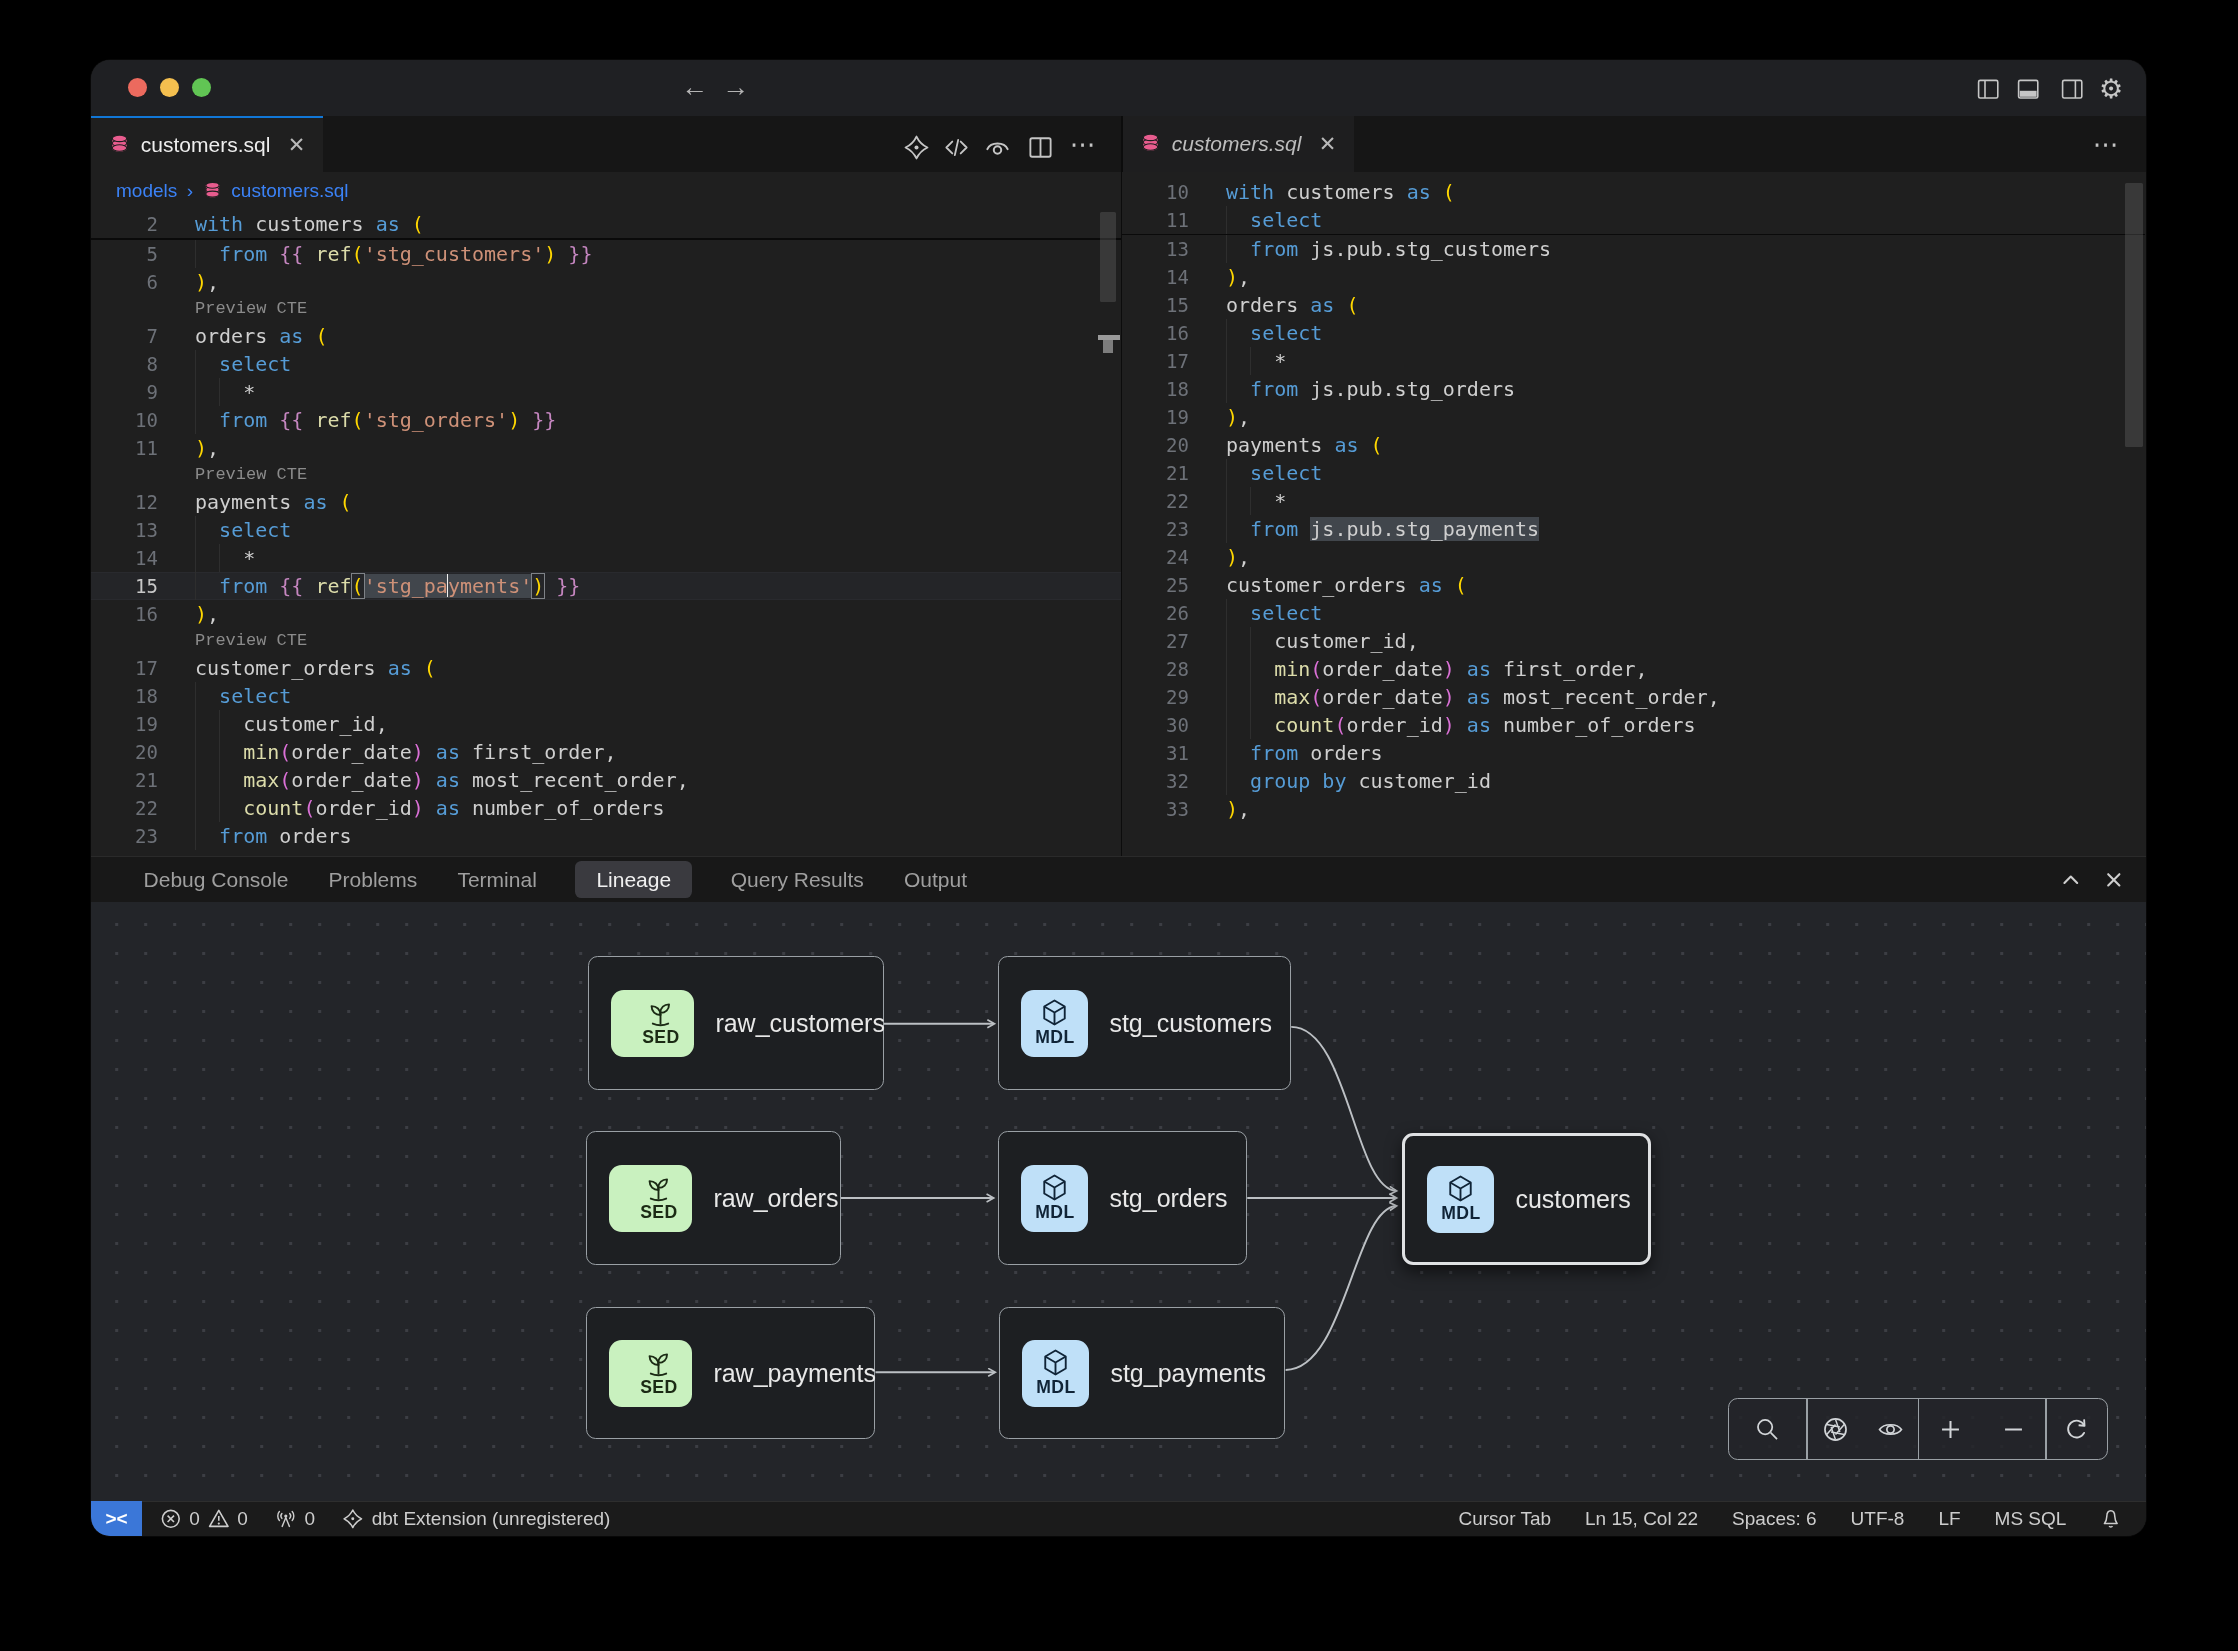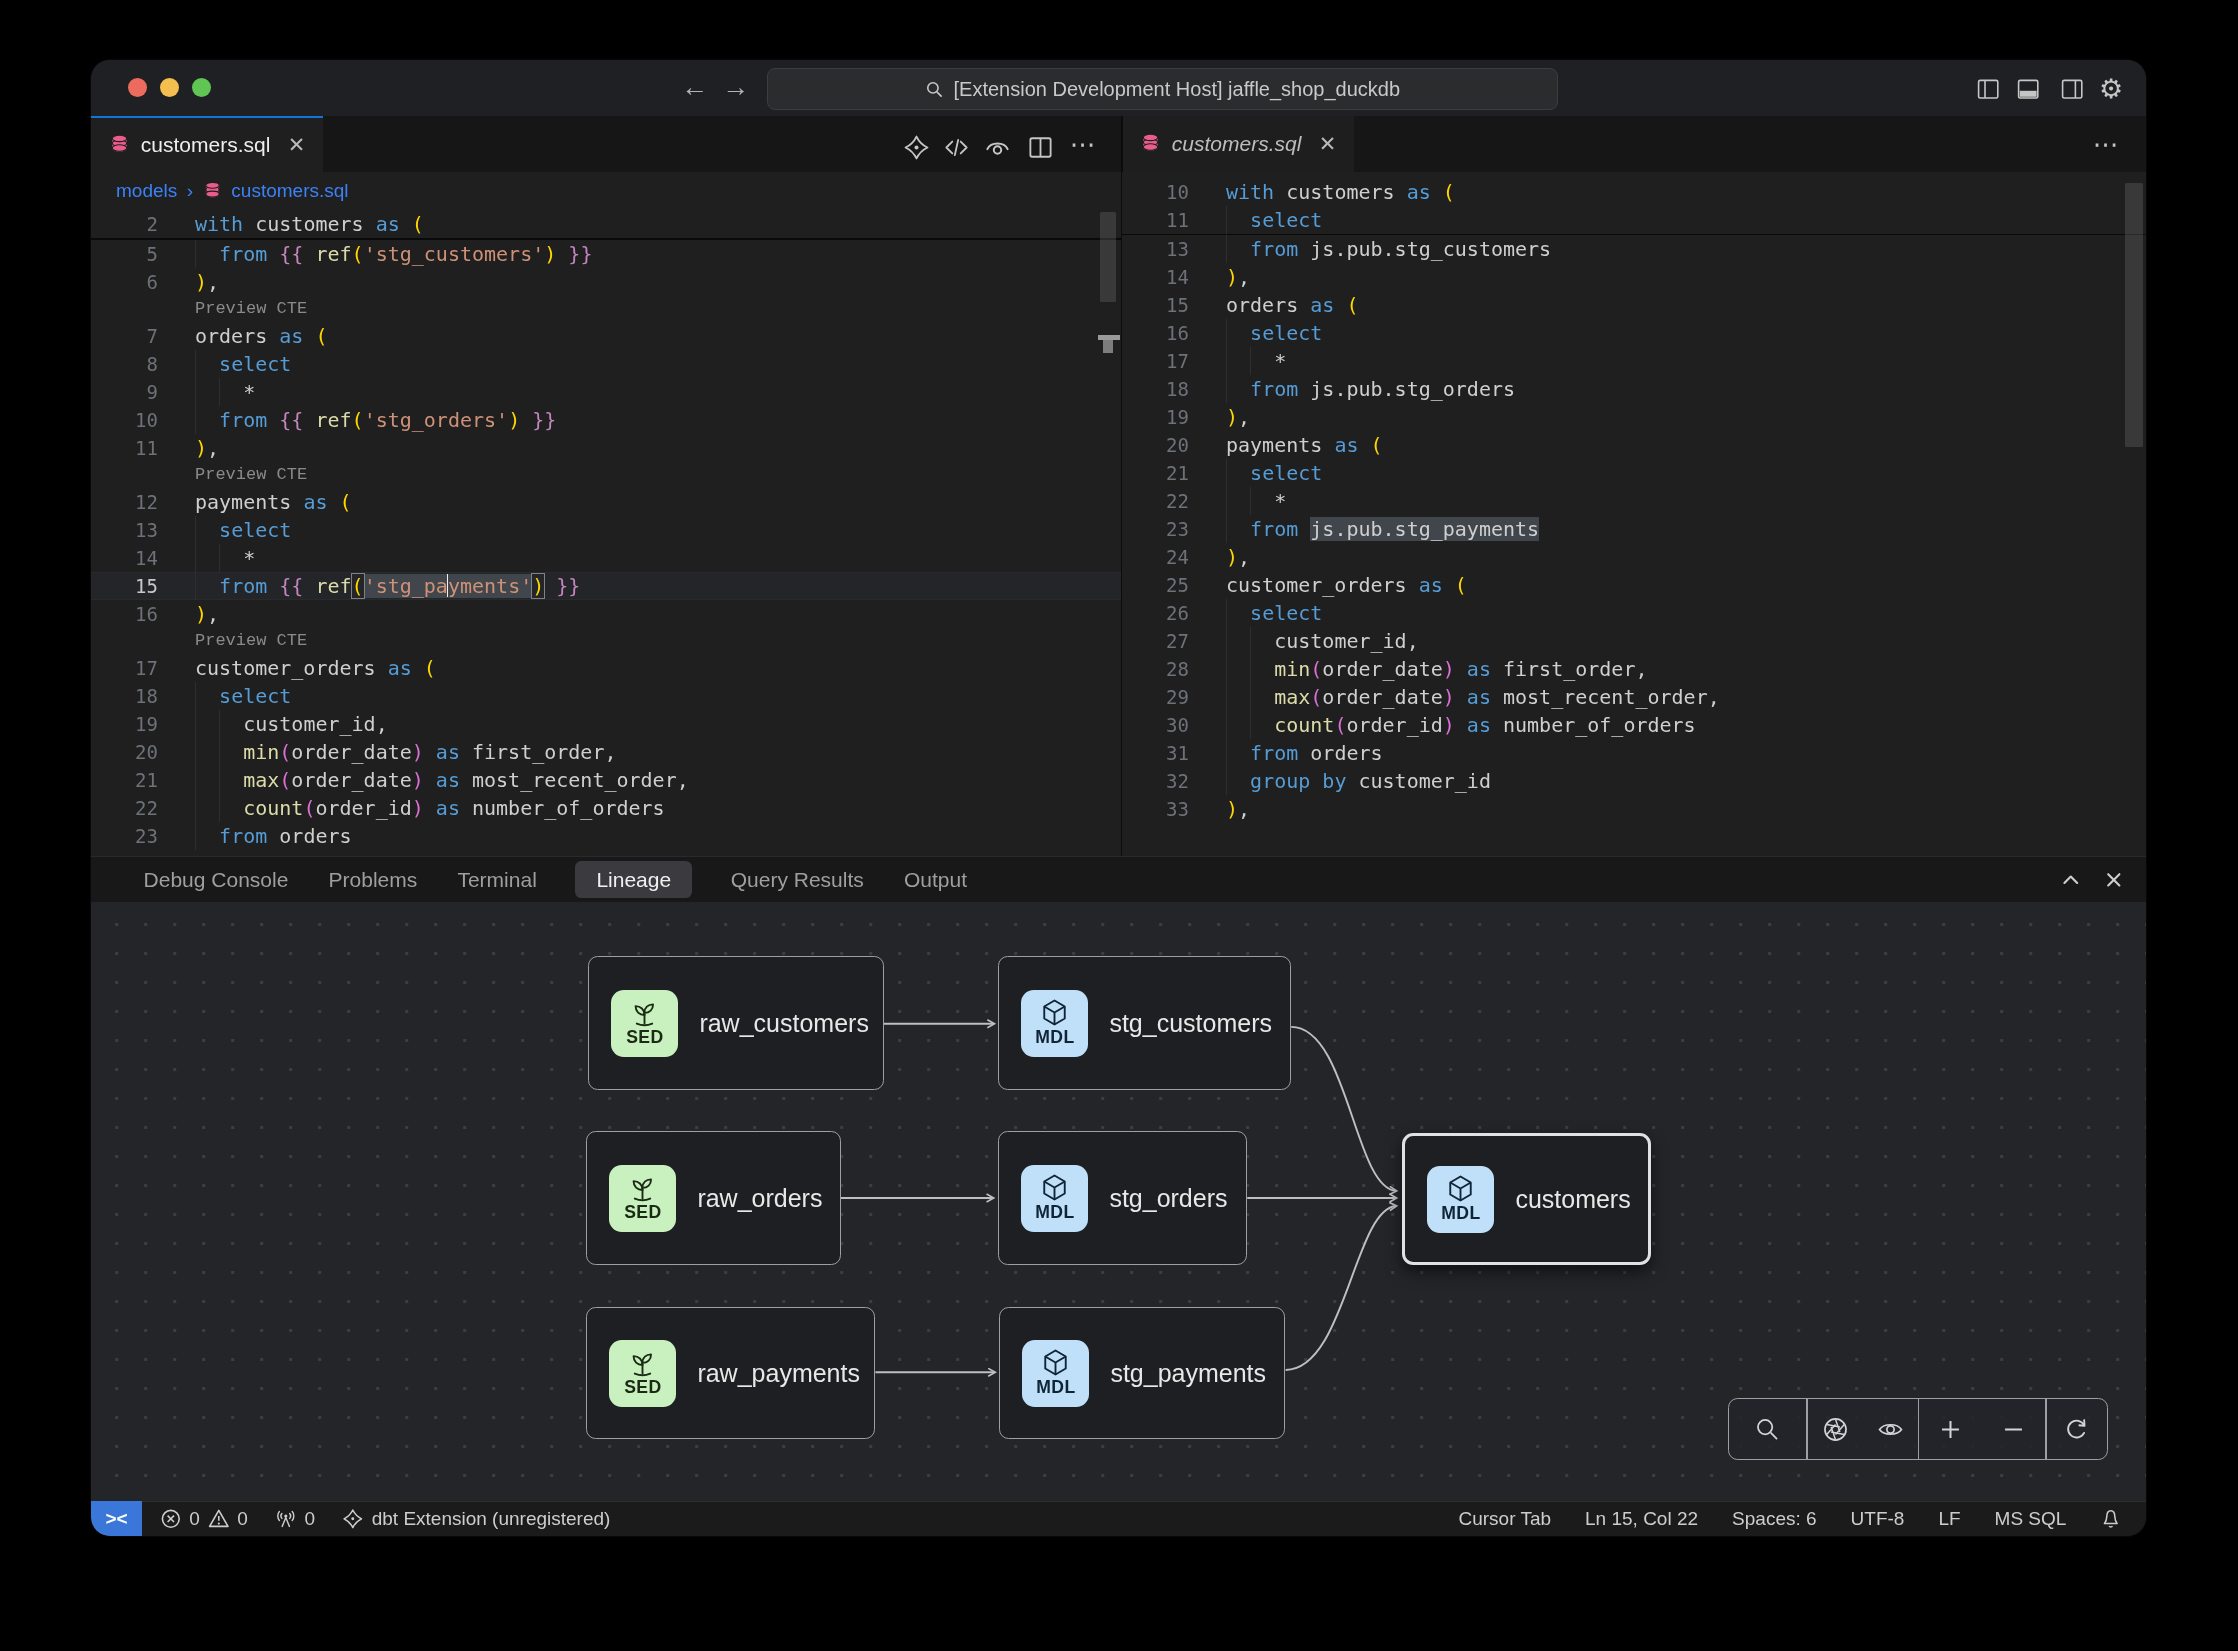--- a/index.html
+++ b/index.html
@@ -55,21 +55,21 @@
   .ptab{font-size:21px;color:#9f9f9f;padding:6.4px 1.6px;}
   .ptab.active{background:#3a3a3f;color:#f0f0f0;border-radius:6.4px;padding:6.4px 21px;}
   .phicon{top:9.6px;width:25.6px;height:25.6px;color:#cfcfcf;}
 
   
   .graph{left:0;top:841px;width:2055px;height:600px;background:#232529;background-image:radial-gradient(circle,#3c3e44 1.4px,transparent 1.8px);background-size:29px 29px;background-position:11.2px 8px;overflow:hidden;}
   .edges{left:0;top:0;width:2055px;height:600px;}
   .node{position:absolute;background:#1d1f22;border:1.6px solid #9aa0a5;border-radius:9.6px;display:flex;align-items:center;gap:21px;padding-left:22.4px;box-sizing:border-box;}
   .node.selected{border:3.2px solid #dfe1e3;border-radius:11.2px;box-shadow:0 6.4px 16px rgba(0,0,0,.55);}
   .badge{width:67px;height:67px;border-radius:12.8px;display:flex;flex-direction:column;align-items:center;justify-content:center;flex:none;}
-  .badge.seed{background:#c9f1bf;color:#1b2a14;}
+  .badge.seed{background:#c9f1bf;color:#1b2a14;padding-left:16px;}
   .badge.model{background:#bfe0f8;color:#102437;}
   .badge .blabel{font-size:17.6px;font-weight:bold;letter-spacing:0.4px;}
   .nlabel{font-size:25px;color:#e8e8e8;}
   .controls{left:1637px;top:496px;width:380px;height:62px;border:1.6px solid #9aa0a5;border-radius:9.6px;background:rgba(35,37,41,.85);display:flex;align-items:center;box-sizing:border-box;}
   .cseg{display:flex;align-items:center;justify-content:space-around;height:100%;flex:none;}
   .cdiv{width:1.6px;height:100%;background:#9aa0a5;flex:none;}
   .cic{width:27px;height:27px;color:#d2d5d8;}
 
   
   .statusbar{left:0;top:1441px;width:2055px;height:35px;background:#1b1b1b;border-top:0.8px solid #2e2e2e;box-sizing:border-box;display:flex;align-items:center;color:#cdcdcd;font-size:19px;}
@@ -84,27 +84,20 @@
 <body>
 
 <div class="a window">
 
   <div class="a titlebar">
     <div class="a tl" style="left:37px;background:#ec6a5e"></div>
     <div class="a tl" style="left:69px;background:#f4bf4f"></div>
     <div class="a tl" style="left:101px;background:#61c554"></div>
     <div class="a navarrow" style="left:590px">←</div>
     <div class="a navarrow" style="left:631px">→</div>
-    <div class="a searchbox">
-      <svg width="19" height="19" viewBox="0 0 24 24">
-          <circle cx="10" cy="10" r="6.5" fill="none" stroke="#c9c9c9" stroke-width="2"></circle>
-          <line x1="15" y1="15" x2="21" y2="21" stroke="#c9c9c9" stroke-width="2"></line>
-        </svg>
-      <span>[Extension Development Host] jaffle_shop_duckdb</span>
-    </div>
     <div class="a tb-ic" style="left:1886px">
       <svg width="22.4" height="22.4" viewBox="0 0 28 28">
           <rect x="2" y="3" width="24" height="22" rx="2" fill="none" stroke="currentColor" stroke-width="2"></rect>
           <line x1="10" y1="3" x2="10" y2="25" stroke="currentColor" stroke-width="2"></line>
         </svg>
     </div>
     <div class="a tb-ic" style="left:1926px">
       <svg width="22.4" height="22.4" viewBox="0 0 28 28">
           <rect x="2" y="3" width="24" height="22" rx="2" fill="none" stroke="currentColor" stroke-width="2"></rect>
           <rect x="3.5" y="16" width="21" height="7.5" fill="currentColor"></rect>

